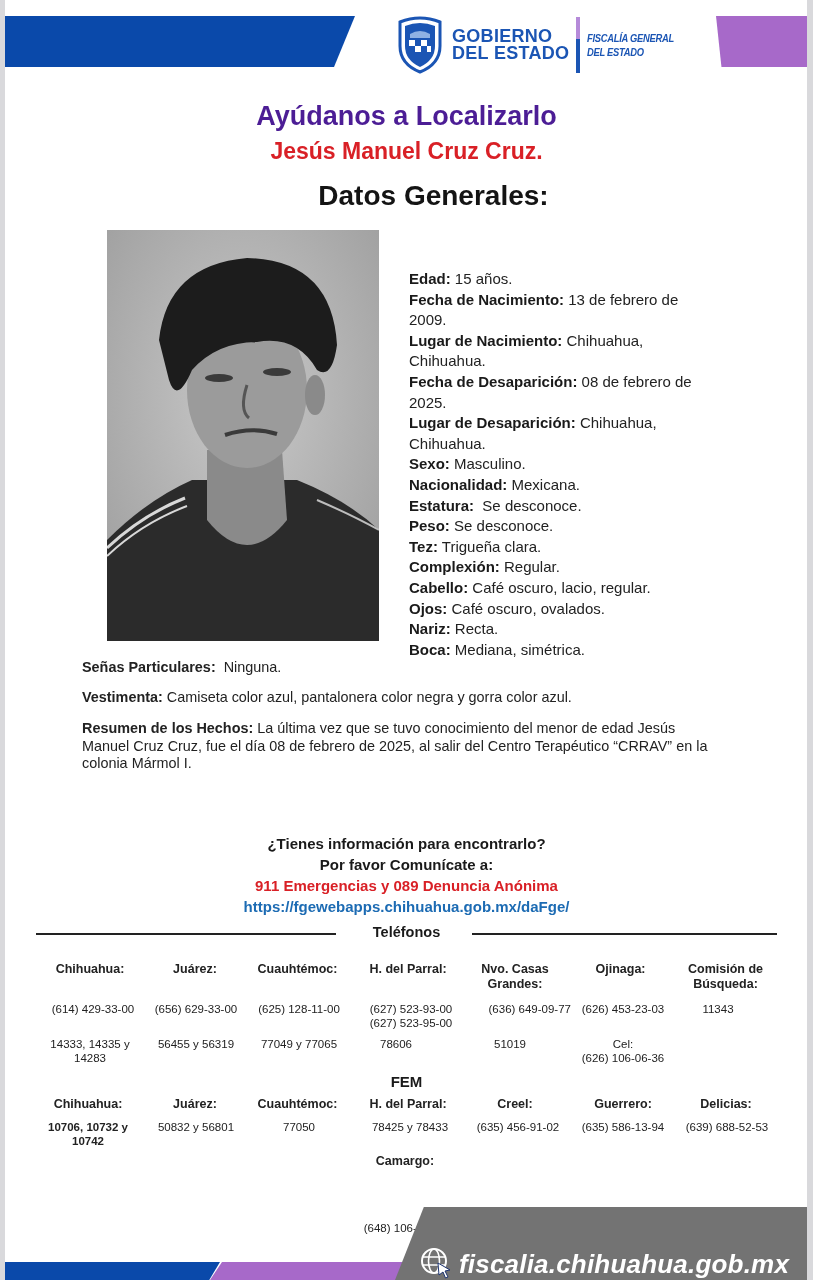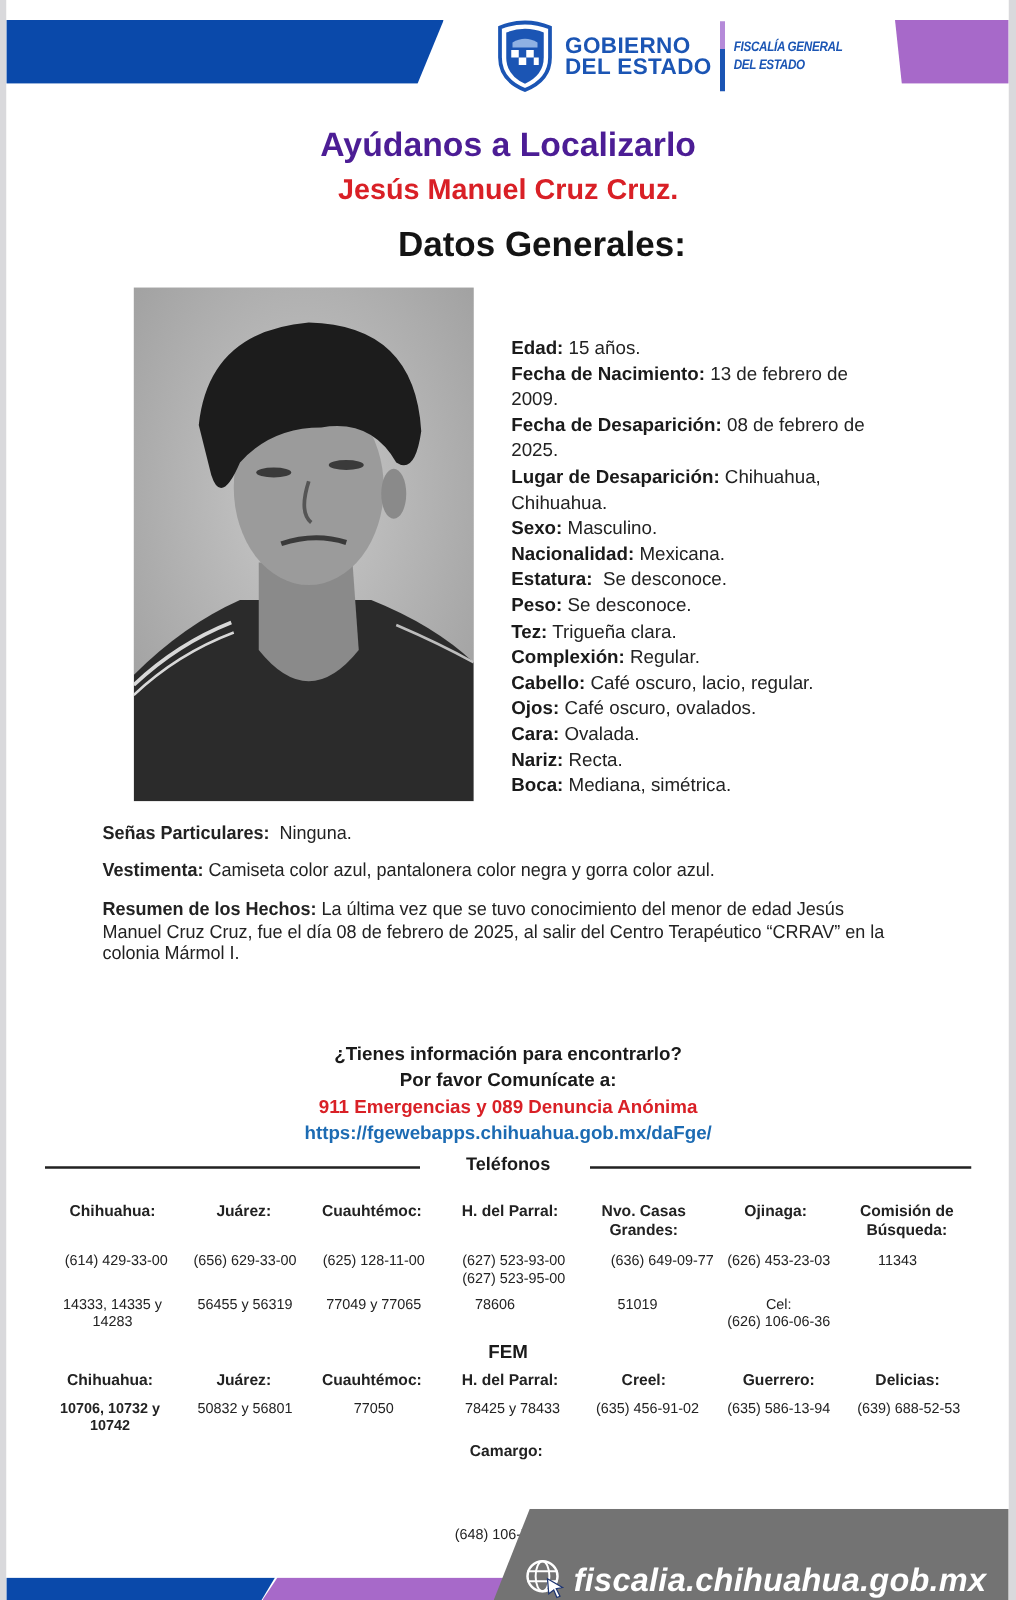--- a/index.html
+++ b/index.html
@@ -155,31 +155,31 @@
     <ellipse cx="112" cy="148" rx="14" ry="4" fill="#3a3a3a"></ellipse>
     <ellipse cx="170" cy="142" rx="14" ry="4" fill="#3a3a3a"></ellipse>
     <path d="M140 155 Q132 180 142 188" stroke="#555" stroke-width="3" fill="none"></path>
     <path d="M118 205 Q145 196 170 204" stroke="#3a3a3a" stroke-width="4" fill="none"></path>
   </svg>
 </div>
 
 <div class="datos">
   <div class="row"><b>Edad:</b><span> 15 años.</span></div>
   <div class="row"><b>Fecha de Nacimiento:</b><span> 13 de febrero de 2009.</span></div>
+  <div class="row"><b>Lugar de Nacimiento:</b><span> Chihuahua, Chihuahua.</span></div>
   <div class="row"><b>Fecha de Desaparición:</b><span> 08 de febrero de 2025.</span></div>
   <div class="row"><b>Lugar de Desaparición:</b><span> Chihuahua, Chihuahua.</span></div>
   <div class="row"><b>Sexo:</b><span> Masculino.</span></div>
   <div class="row"><b>Nacionalidad:</b><span> Mexicana.</span></div>
   <div class="row"><b>Estatura:</b><span style="white-space:pre">  Se desconoce.</span></div>
   <div class="row"><b>Peso:</b><span> Se desconoce.</span></div>
   <div class="row"><b>Tez:</b><span> Trigueña clara.</span></div>
   <div class="row"><b>Complexión:</b><span> Regular.</span></div>
   <div class="row"><b>Cabello:</b><span> Café oscuro, lacio, regular.</span></div>
   <div class="row"><b>Ojos:</b><span> Café oscuro, ovalados.</span></div>
-  <div class="row"><b>Cara:</b><span> Ovalada.</span></div>
   <div class="row"><b>Nariz:</b><span> Recta.</span></div>
   <div class="row"><b>Boca:</b><span> Mediana, simétrica.</span></div>
 </div>
 
 <div class="extra e1"><b>Señas Particulares:</b><span style="white-space:pre">  Ninguna.</span></div>
 <div class="extra e2"><b>Vestimenta:</b><span> Camiseta color azul, pantalonera color negra y gorra color azul.</span></div>
 <div class="extra e3"><b>Resumen de los Hechos:</b><span>  La última vez que se tuvo conocimiento del menor de edad Jesús Manuel Cruz Cruz, fue el día 08 de febrero de 2025, al salir del Centro Terapéutico “CRRAV” en la colonia Mármol I.</span></div>
 
 <div class="contact c1">¿Tienes información para encontrarlo?</div>
 <div class="contact c2">Por favor Comunícate a:</div>

